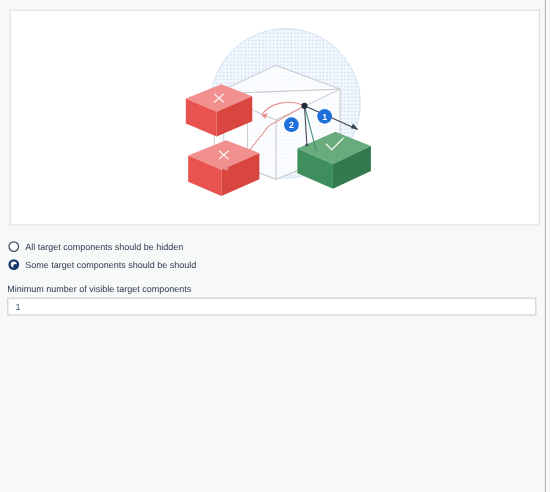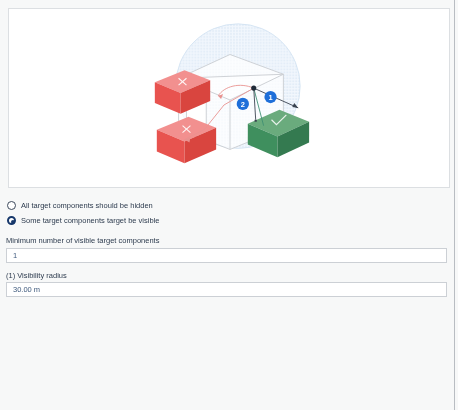--- a/index.html
+++ b/index.html
@@ -186,29 +186,25 @@
 
   <div class="form-area">
 
     <div class="radio-row">
       <span class="radio"></span>
       <span class="radio-label">All target components should be hidden</span>
     </div>
 
     <div class="radio-row">
       <span class="radio checked"></span>
-      <span class="radio-label">Some target components target be visible</span>
+      <span class="radio-label">Some target components should be should</span>
     </div>
 
     <div class="field-group">
       <div class="field-label">Minimum number of visible target components</div>
       <div class="field-input">1</div>
     </div>
 
-    <div class="field-group">
-      <div class="field-label">(1) Visibility radius</div>
-      <div class="field-input">30.00 m</div>
-    </div>
 
 
 
   </div>
 </div>
 
 </body></html>

